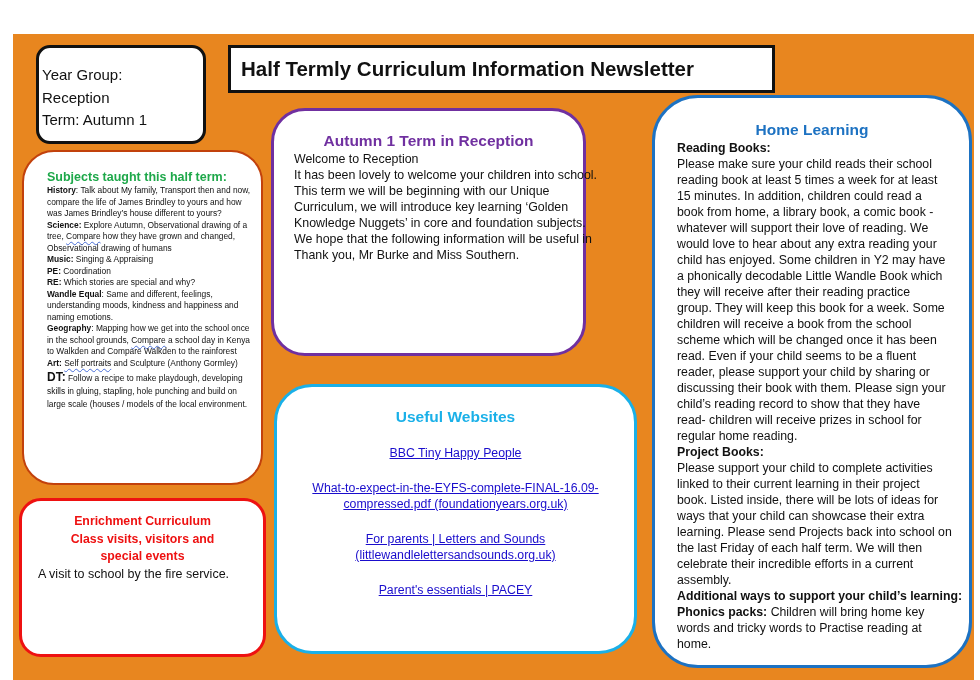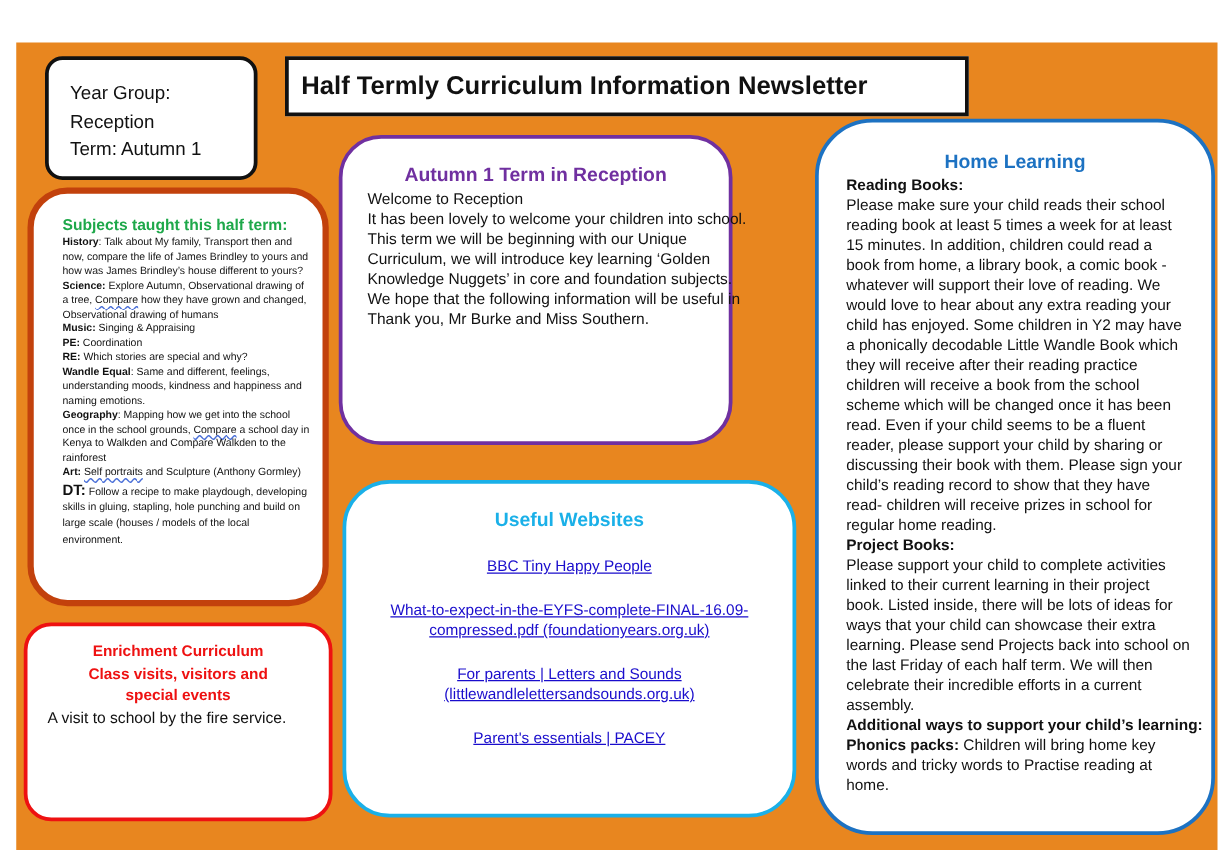--- a/index.html
+++ b/index.html
@@ -13,36 +13,36 @@
     position: absolute; left: 13px; top: 34px; width: 961px; height: 646px;
     background: #e8861f;
   }
   .box {
     position: absolute; background: #ffffff; box-sizing: border-box;
   }
   
   .year-box {
     left: 36px; top: 45px; width: 170px; height: 99px;
     border: 3px solid #111; border-radius: 14px;
-    padding: 16px 0 0 17px;
+    padding: 16px 0 0 3px;
     font-size: 15px; line-height: 22.5px;
   }
   .year-box div { white-space: nowrap; }
   
   .title-box {
     left: 228px; top: 45px; width: 547px; height: 48px;
     border: 3px solid #111; border-radius: 0;
     padding: 0 0 0 10px;
     font-weight: bold; font-size: 20.5px; line-height: 42px;
     white-space: nowrap;
   }
   
   .subjects-box {
     left: 22px; top: 150px; width: 241px; height: 335px;
-    border: 5px solid #c2410c; border-radius: 32px;
+    border: 2px solid #c2410c; border-radius: 32px;
     padding: 18px 8px 0 23px;
     font-size: 8.4px; line-height: 11.5px;
   }
   .subjects-title {
     color: #1ea84a; font-weight: bold; font-size: 12.5px; line-height: 14px;
     margin-bottom: 1px; white-space: nowrap;
   }
   .subjects-box .entry { margin: 0; }
   .subjects-box .label { font-weight: bold; }
   .subjects-box .dt-label { font-weight: bold; font-size: 12px; }
@@ -187,20 +187,21 @@
   <p>
     <span class="line">Please make sure your child reads their school</span>
     <span class="line">reading book at least 5 times a week for at least</span>
     <span class="line">15 minutes. In addition, children could read a</span>
     <span class="line">book from home, a library book, a comic book -</span>
     <span class="line">whatever will support their love of reading. We</span>
     <span class="line">would love to hear about any extra reading your</span>
     <span class="line">child has enjoyed.  Some children in Y2 may have</span>
     <span class="line">a phonically decodable Little Wandle Book which</span>
     <span class="line">they will receive after their reading practice</span>
+    <span class="line">group. They will keep this book for a week. Some</span>
     <span class="line">children will receive a book from the school</span>
     <span class="line">scheme which will be changed once it has been</span>
     <span class="line">read. Even if your child seems to be a fluent</span>
     <span class="line">reader, please support your child by sharing or</span>
     <span class="line">discussing their book with them. Please sign your</span>
     <span class="line">child’s reading record to show that they have</span>
     <span class="line">read- children will receive prizes in school for</span>
     <span class="line">regular home reading.</span>
   </p>
   <p class="h">Project Books:</p>

